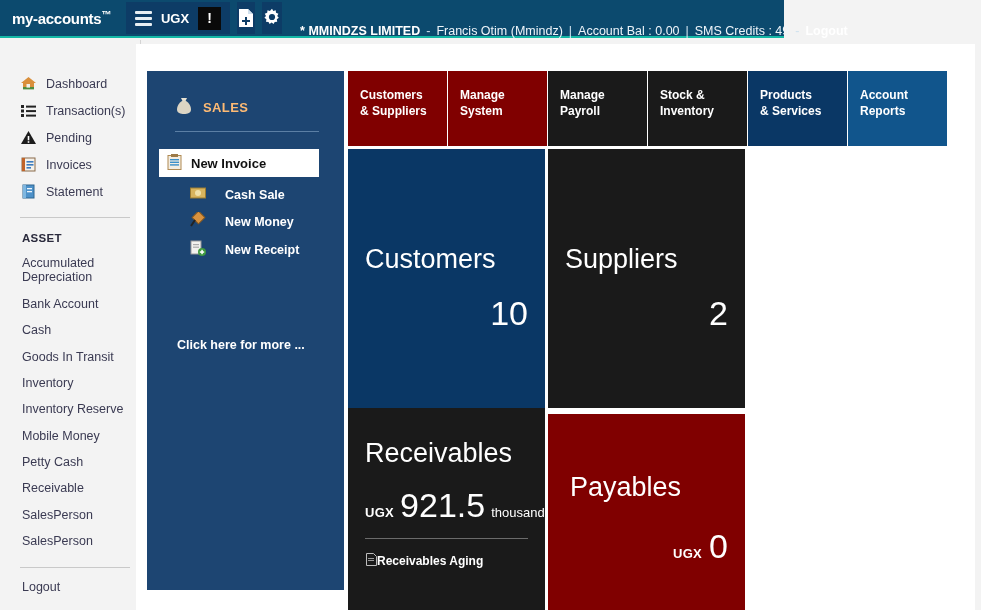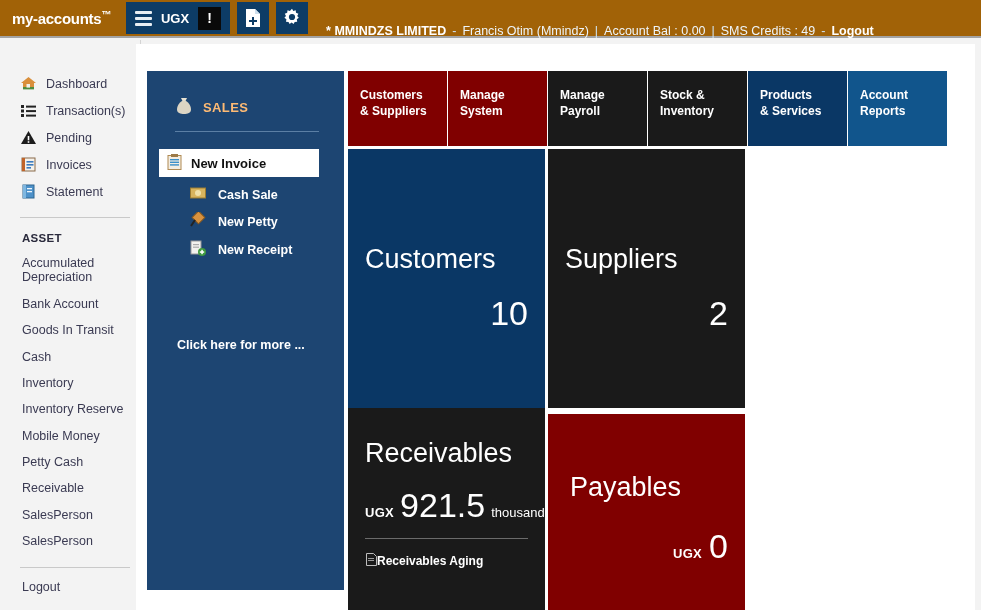--- a/index.html
+++ b/index.html
@@ -5,23 +5,23 @@
   * { box-sizing: border-box; margin: 0; padding: 0; }
   html, body {
     width: 981px; height: 610px;
     background: #f3f3f3;
     font-family: "Liberation Sans", sans-serif;
     overflow: hidden;
   }
 
   
   #topbar {
-    position: absolute; left: 0; top: 0; width: 981px; height: 38px;
-    background: #a16207;
-    border-bottom: 2px solid #a3a3a3;
+    position: absolute; left: 0; top: 0; width: 784px; height: 38px;
+    background: #0c4a6e;
+    border-bottom: 2px solid #14b8a6;
     display: flex; align-items: center;
   }
   #brand {
     color: #ffffff; font-size: 15px; font-weight: bold;
     margin-left: 12px; letter-spacing: -0.3px;
     white-space: nowrap;
   }
   #brand .tm { font-size: 10px; vertical-align: super; }
 
   .hdr-group {
@@ -97,21 +97,21 @@
   .panel-rule {
     height: 1px; background: #5b7fa5; margin: 13px 25px 0 28px;
   }
   .panel-title-dark .panel-rule { background: #5a5a5a; }
   .hi-item {
     background: #ffffff; margin: 17px 25px 0 12px; height: 28px;
     display: flex; align-items: center; gap: 9px; padding-left: 8px;
     color: #111111; font-size: 13px; font-weight: bold;
   }
   .sub-item {
-    display: flex; align-items: center; gap: 12px;
+    display: flex; align-items: center; gap: 19px;
     color: #ffffff; font-size: 12.5px; font-weight: bold;
     padding: 9px 0 0 43px;
   }
   .more-link {
     position: absolute; left: 30px; font-size: 12.5px;
     color: #ffffff; font-weight: bold;
   }
   #sales-more { top: 267px; }
   #exp-more { top: 315px; }
 
@@ -267,22 +267,22 @@
       </svg>
     </span>
     <span>Statement</span>
   </div>
 
   <div class="sb-sep"></div>
   <div class="sb-head">ASSET</div>
 
   <div class="sb-link">Accumulated Depreciation</div>
   <div class="sb-link">Bank Account</div>
+  <div class="sb-link">Cash</div>
   <div class="sb-link">Goods In Transit</div>
-  <div class="sb-link">Cash</div>
   <div class="sb-link">Inventory</div>
   <div class="sb-link">Inventory Reserve</div>
   <div class="sb-link">Mobile Money</div>
   <div class="sb-link">Petty Cash</div>
   <div class="sb-link">Receivable</div>
   <div class="sb-link">SalesPerson</div>
   <div class="sb-link">SalesPerson</div>
 
   <div class="sb-sep"></div>
   <div class="sb-link" style="padding-top:12px">Logout</div>
@@ -325,21 +325,21 @@
       <span>Cash Sale</span>
     </div>
 
     <div class="sub-item">
       <span>
         <svg width="16" height="16" viewBox="0 0 16 16">
           <rect x="4" y="1" width="9" height="9" transform="rotate(45 8.5 5.5)" fill="#d8923f" stroke="#8a5a20"></rect>
           <path d="M5 8 L1 14" stroke="#222" stroke-width="2"></path>
         </svg>
       </span>
-      <span>New Petty</span>
+      <span>New Money</span>
     </div>
 
     <div class="sub-item">
       <span>
         <svg width="16" height="16" viewBox="0 0 16 16">
           <rect x="1" y="1" width="10" height="13" fill="#f2f2ee" stroke="#999"></rect>
           <rect x="3" y="4" width="6" height="1.2" fill="#aaa"></rect>
           <rect x="3" y="6.6" width="6" height="1.2" fill="#aaa"></rect>
           <circle cx="12" cy="12" r="4" fill="#3f9a3f"></circle>
           <rect x="11.3" y="9.8" width="1.5" height="4.4" fill="#fff"></rect>

